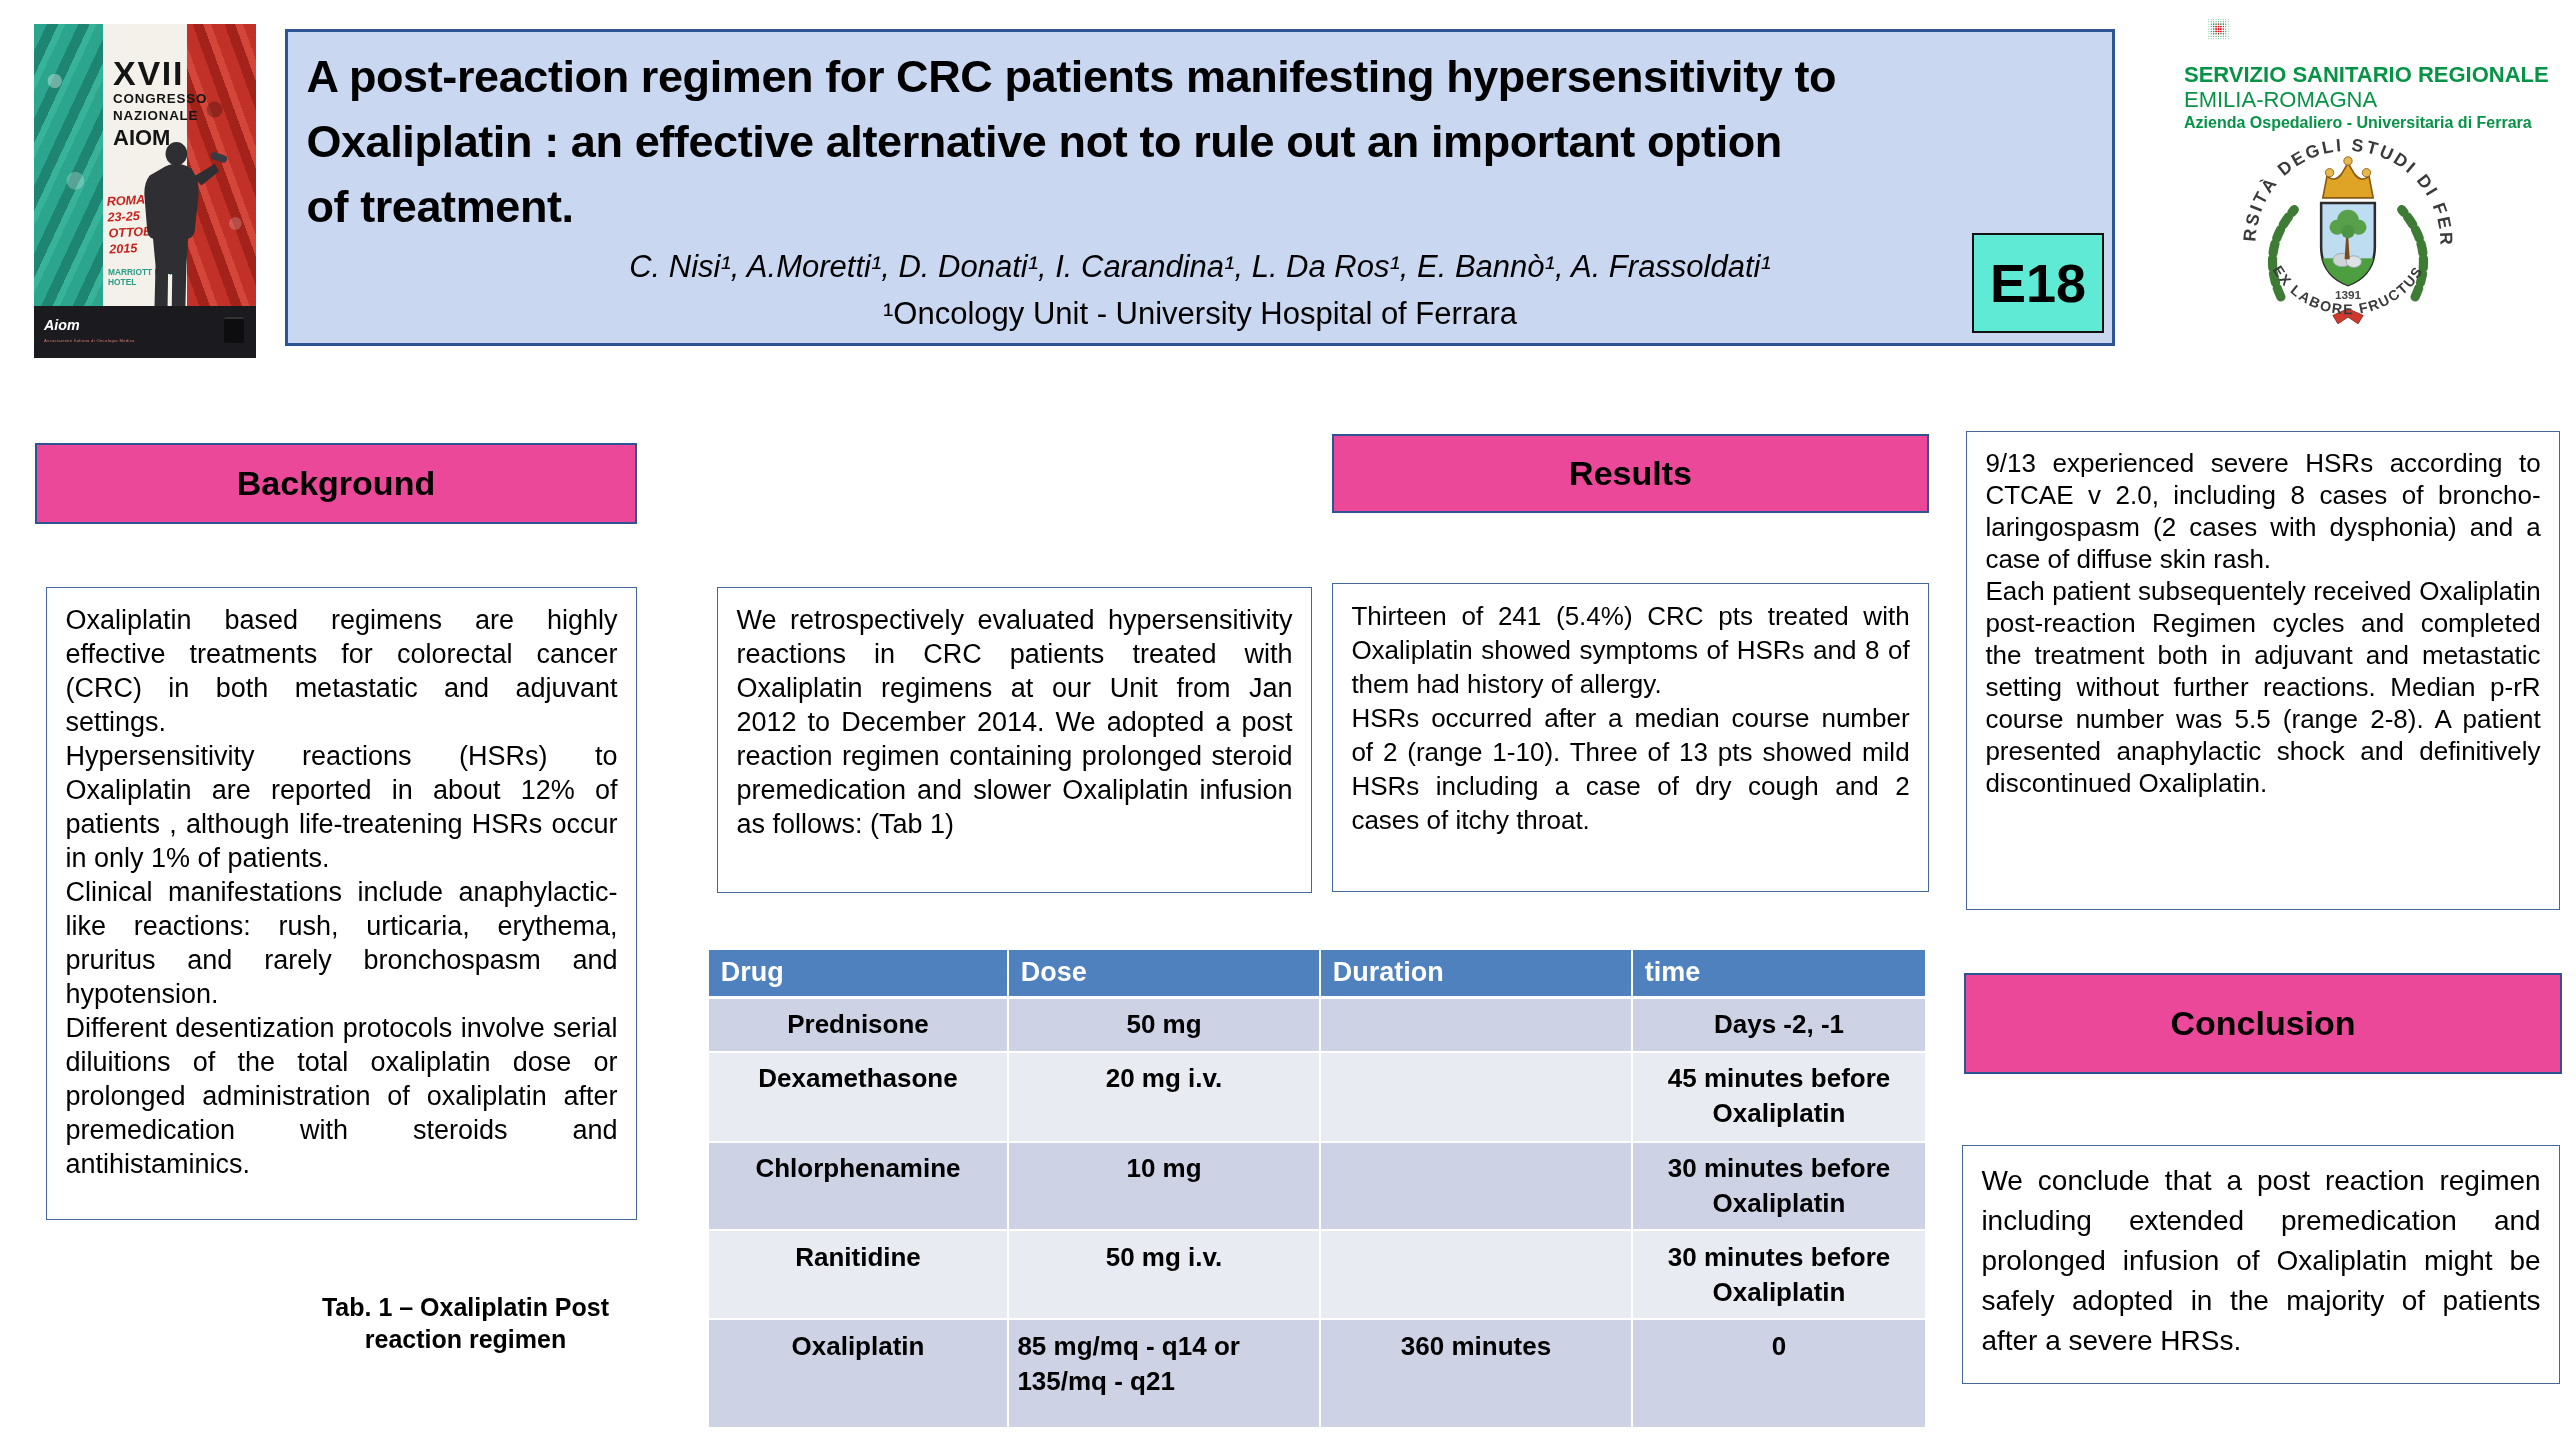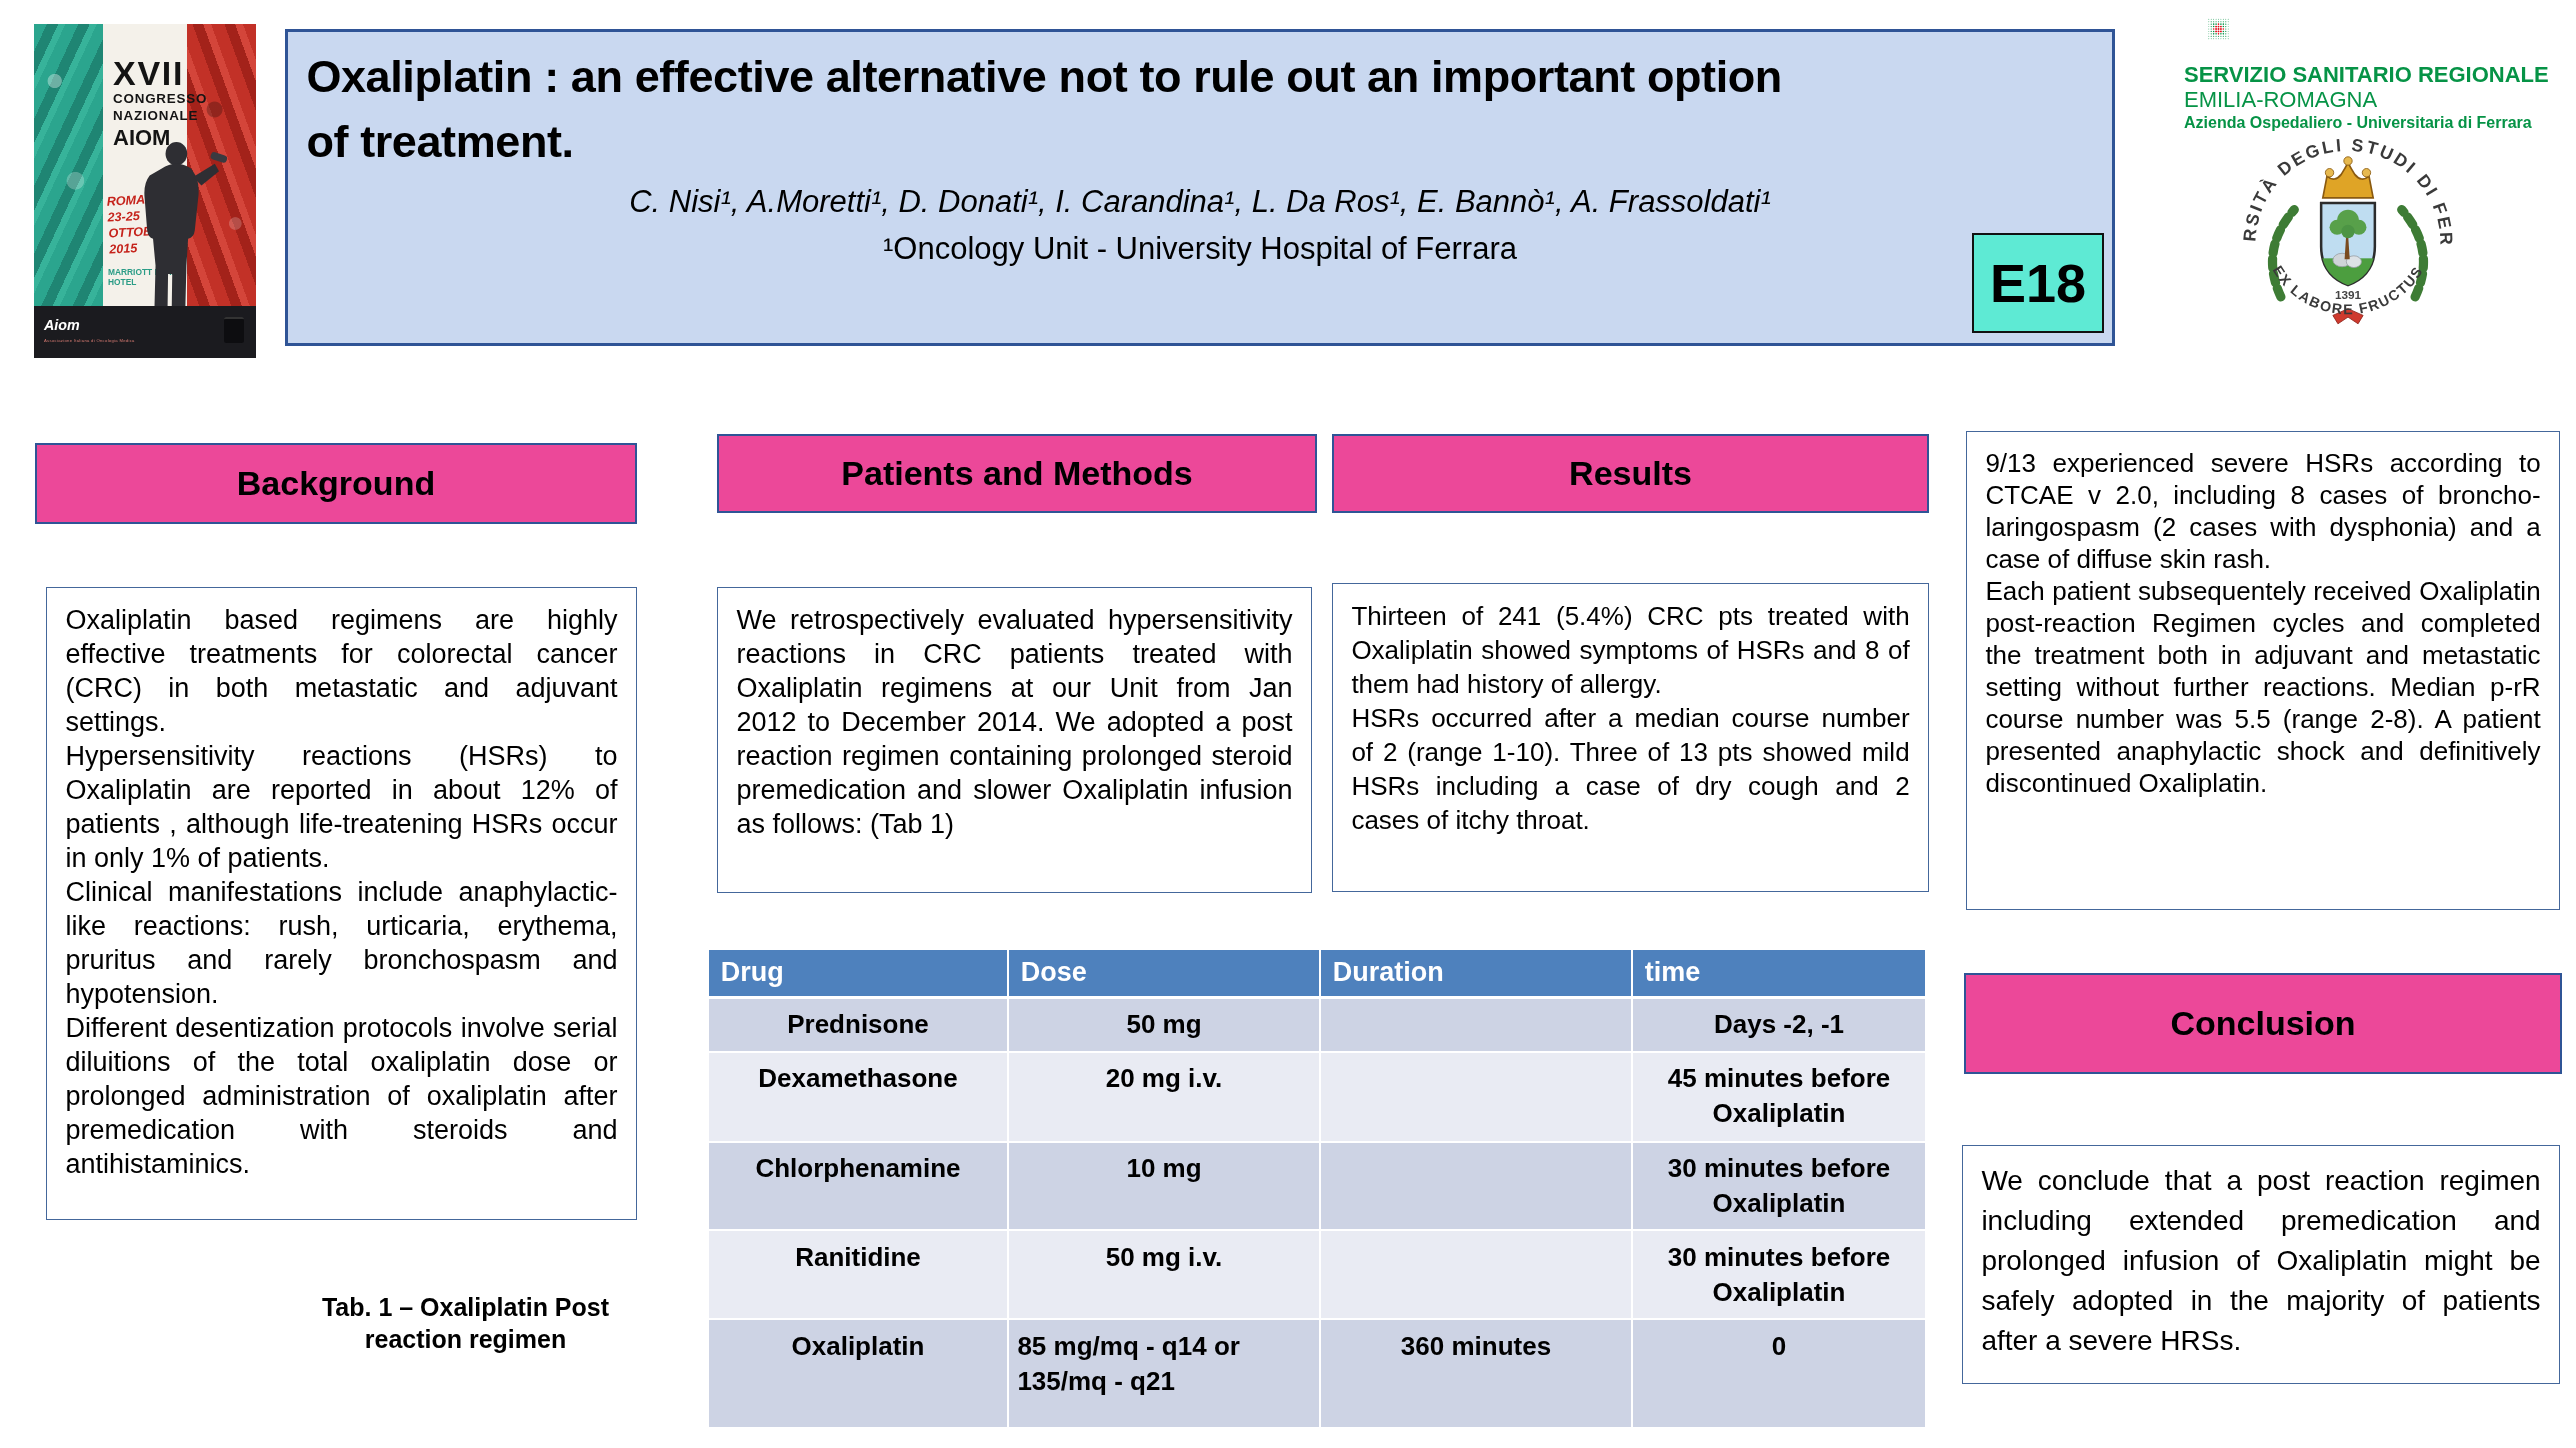--- a/index.html
+++ b/index.html
@@ -154,20 +154,21 @@
       <rect x="93" y="16" width="20" height="9" rx="4" transform="rotate(18 103 20)" fill="#3a3a40"></rect>
     </svg>
     <div class="floor"></div>
     <div class="bucket"></div>
     <div class="aiom-logo">Aiom</div>
     <div class="aiom-caption">Associazione Italiana di Oncologia Medica</div>
   </div>
 
   <div class="banner">
     <div class="title-block">
+      <div class="title-line">A post-reaction regimen for CRC patients manifesting hypersensitivity to</div>
       <div class="title-line">Oxaliplatin : an effective alternative not to rule out an important option</div>
       <div class="title-line">of treatment.</div>
     </div>
     <div class="authors">C. Nisi¹, A.Moretti¹, D. Donati¹, I. Carandina¹, L. Da Ros¹, E. Bannò¹, A. Frassoldati¹</div>
     <div class="affiliation">¹Oncology Unit - University Hospital of Ferrara</div>
   </div>
   <div class="e18-box">E18</div>
 
   <div class="ssr">
     <svg width="89" height="89" viewBox="0 0 118 118">
@@ -291,21 +292,20 @@
     <path d="M70,212 Q44,156 86,108" stroke="#3e7c35" stroke-width="11" fill="none" stroke-linecap="round" stroke-dasharray="11 7"></path>
     <path d="M230,212 Q256,156 214,108" stroke="#3e7c35" stroke-width="11" fill="none" stroke-linecap="round" stroke-dasharray="11 7"></path>
     <text x="150" y="215" font-size="14" font-weight="bold" fill="#444" text-anchor="middle">1391</text>
     <path d="M150,226 l-18,8 6,10 12,-8 12,8 6,-10 z" fill="#cf3a2e" stroke="#8c1f15"></path>
     <text font-size="17" font-weight="bold" letter-spacing="2" fill="#3a3a3a">
       <textPath href="#mottoArc" startOffset="50%" text-anchor="middle">- EX LABORE FRUCTUS -</textPath>
     </text>
   </svg>
 
   <div id="h-background" class="section-h">Background</div>
-  <div id="h-methods" class="section-h">Patients and Methods</div>
   <div id="h-results" class="section-h">Results</div>
   <div id="h-conclusion" class="section-h">Conclusion</div>
 
   <div id="box-background" class="tbox">Oxaliplatin based regimens are highly effective treatments for colorectal cancer (CRC) in both metastatic and adjuvant settings.
 Hypersensitivity reactions (HSRs) to Oxaliplatin are reported in about 12% of patients , although life-treatening HSRs occur in only 1% of patients.
 Clinical manifestations include anaphylactic- like reactions: rush, urticaria, erythema, pruritus and rarely bronchospasm and hypotension.
 Different desentization protocols involve serial diluitions of the total oxaliplatin dose or prolonged administration of oxaliplatin after premedication with steroids and antihistaminics.</div>
   <div id="box-methods" class="tbox">We retrospectively evaluated hypersensitivity reactions in CRC patients treated with Oxaliplatin regimens at our Unit from Jan 2012 to December 2014. We adopted a post reaction regimen containing prolonged steroid premedication and slower Oxaliplatin infusion as follows: (Tab 1)</div>
   <div id="box-results" class="tbox">Thirteen of 241 (5.4%) CRC pts treated with Oxaliplatin showed symptoms of HSRs and 8 of them had history of allergy.
 HSRs occurred after a median course number of 2 (range 1-10). Three of 13 pts showed mild HSRs including a case of dry cough and 2 cases of itchy throat.</div>

